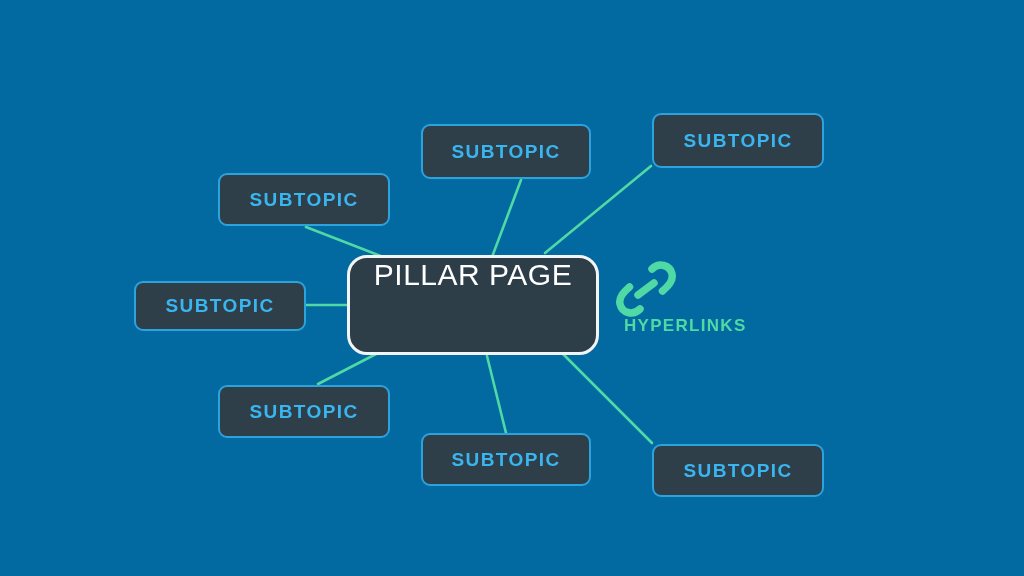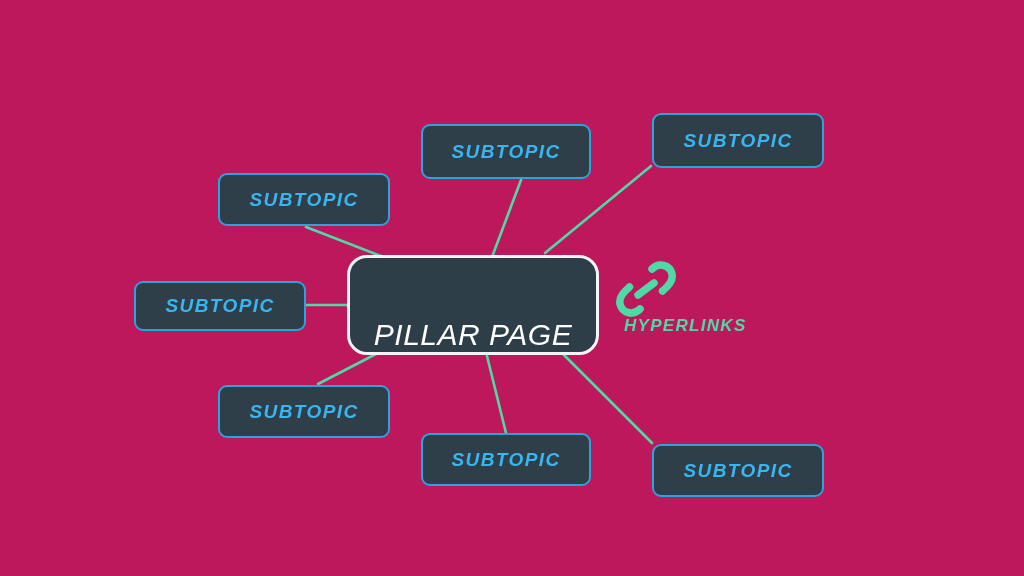--- a/index.html
+++ b/index.html
@@ -4,24 +4,23 @@
 <style>
   html, body {
     margin: 0;
     padding: 0;
     background: #2d3e49;
   }
   #stage {
     position: relative;
     width: 1024px;
     height: 576px;
-    background: #be185d;
+    background: #0369a1;
     overflow: hidden;
     font-family: "Liberation Sans", sans-serif;
-    font-style: italic;
   }
   #connectors {
     position: absolute;
     left: 0;
     top: 0;
     width: 1024px;
     height: 576px;
   }
   .subtopic {
     position: absolute;
@@ -45,21 +44,21 @@
     position: absolute;
     box-sizing: border-box;
     left: 347px;
     top: 255px;
     width: 252px;
     height: 100px;
     border: 3px solid #f2f4f5;
     border-radius: 20px;
     background: #2d3e49;
     display: flex;
-    align-items: flex-end;
+    align-items: flex-start;
     justify-content: center;
     z-index: 6;
   }
   #pillar-label {
     color: #ffffff;
     font-size: 30px;
     font-weight: 300;
     letter-spacing: 0.5px;
     white-space: nowrap;
   }

